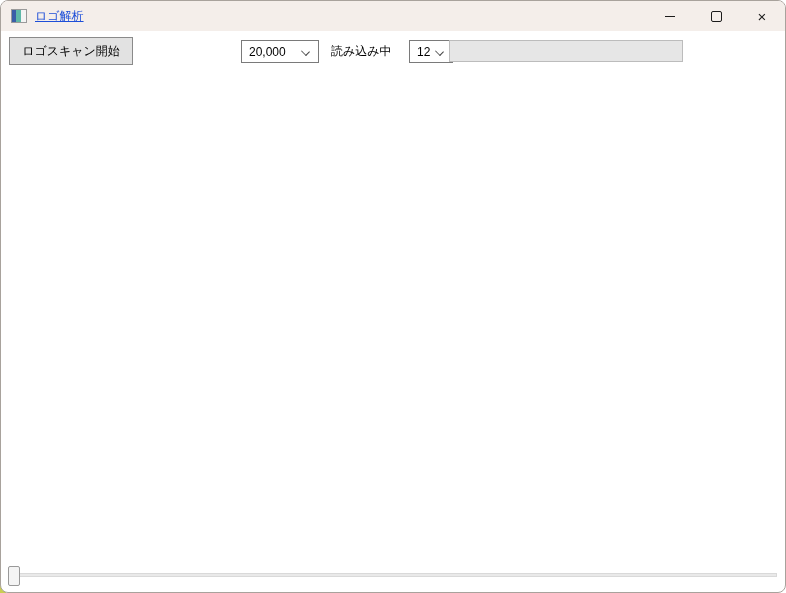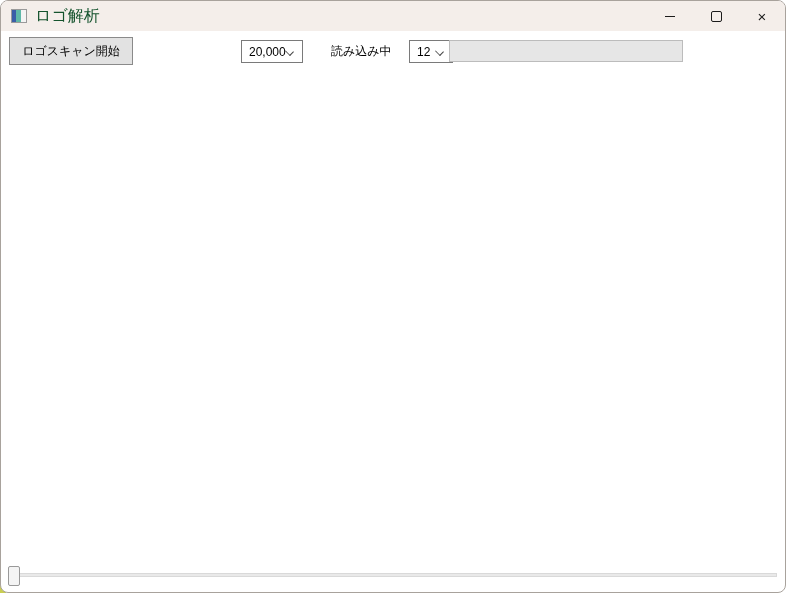--- a/index.html
+++ b/index.html
@@ -37,21 +37,21 @@
   .app-icon {
     width: 14px; height: 12px;
     border: 1px solid #9a9a9a;
     background: #f4f4f4;
     display: flex;
     margin-right: 8px;
     box-sizing: content-box;
   }
   .app-icon .ic-blue { width: 4px; height: 100%; background: #3b5ea8; }
   .app-icon .ic-teal { width: 5px; height: 100%; background: #5fb8a8; }
-  .title-text { font-size: 16px; color: #14532d; }
+  .title-text { font-size: 12px; color: #1d4ed8; text-decoration: underline; }
   .caption-buttons {
     position: absolute; top: 0; right: 0;
     height: 30px; display: flex;
   }
   .caption-btn {
     width: 46px; height: 30px;
     display: flex; align-items: center; justify-content: center;
     color: #1b1b1b;
     cursor: default;
   }
@@ -154,21 +154,21 @@
       </div>
       <div class="caption-btn">
         <span class="glyph-close">×</span>
       </div>
     </div>
   </div>
 
   <button class="scan-button">ロゴスキャン開始</button>
 
 
-  <div class="combo" style="left:240px; width:62px;">
+  <div class="combo" style="left:240px; width:78px;">
     <span>20,000</span>
     <span class="chevron"></span>
   </div>
 
   <span class="toolbar-label" style="left:330px; top:36px;">読み込み中</span>
 
   <div class="combo" style="left:408px; width:44px;">
     <span>12</span>
     <span class="chevron"></span>
   </div>

